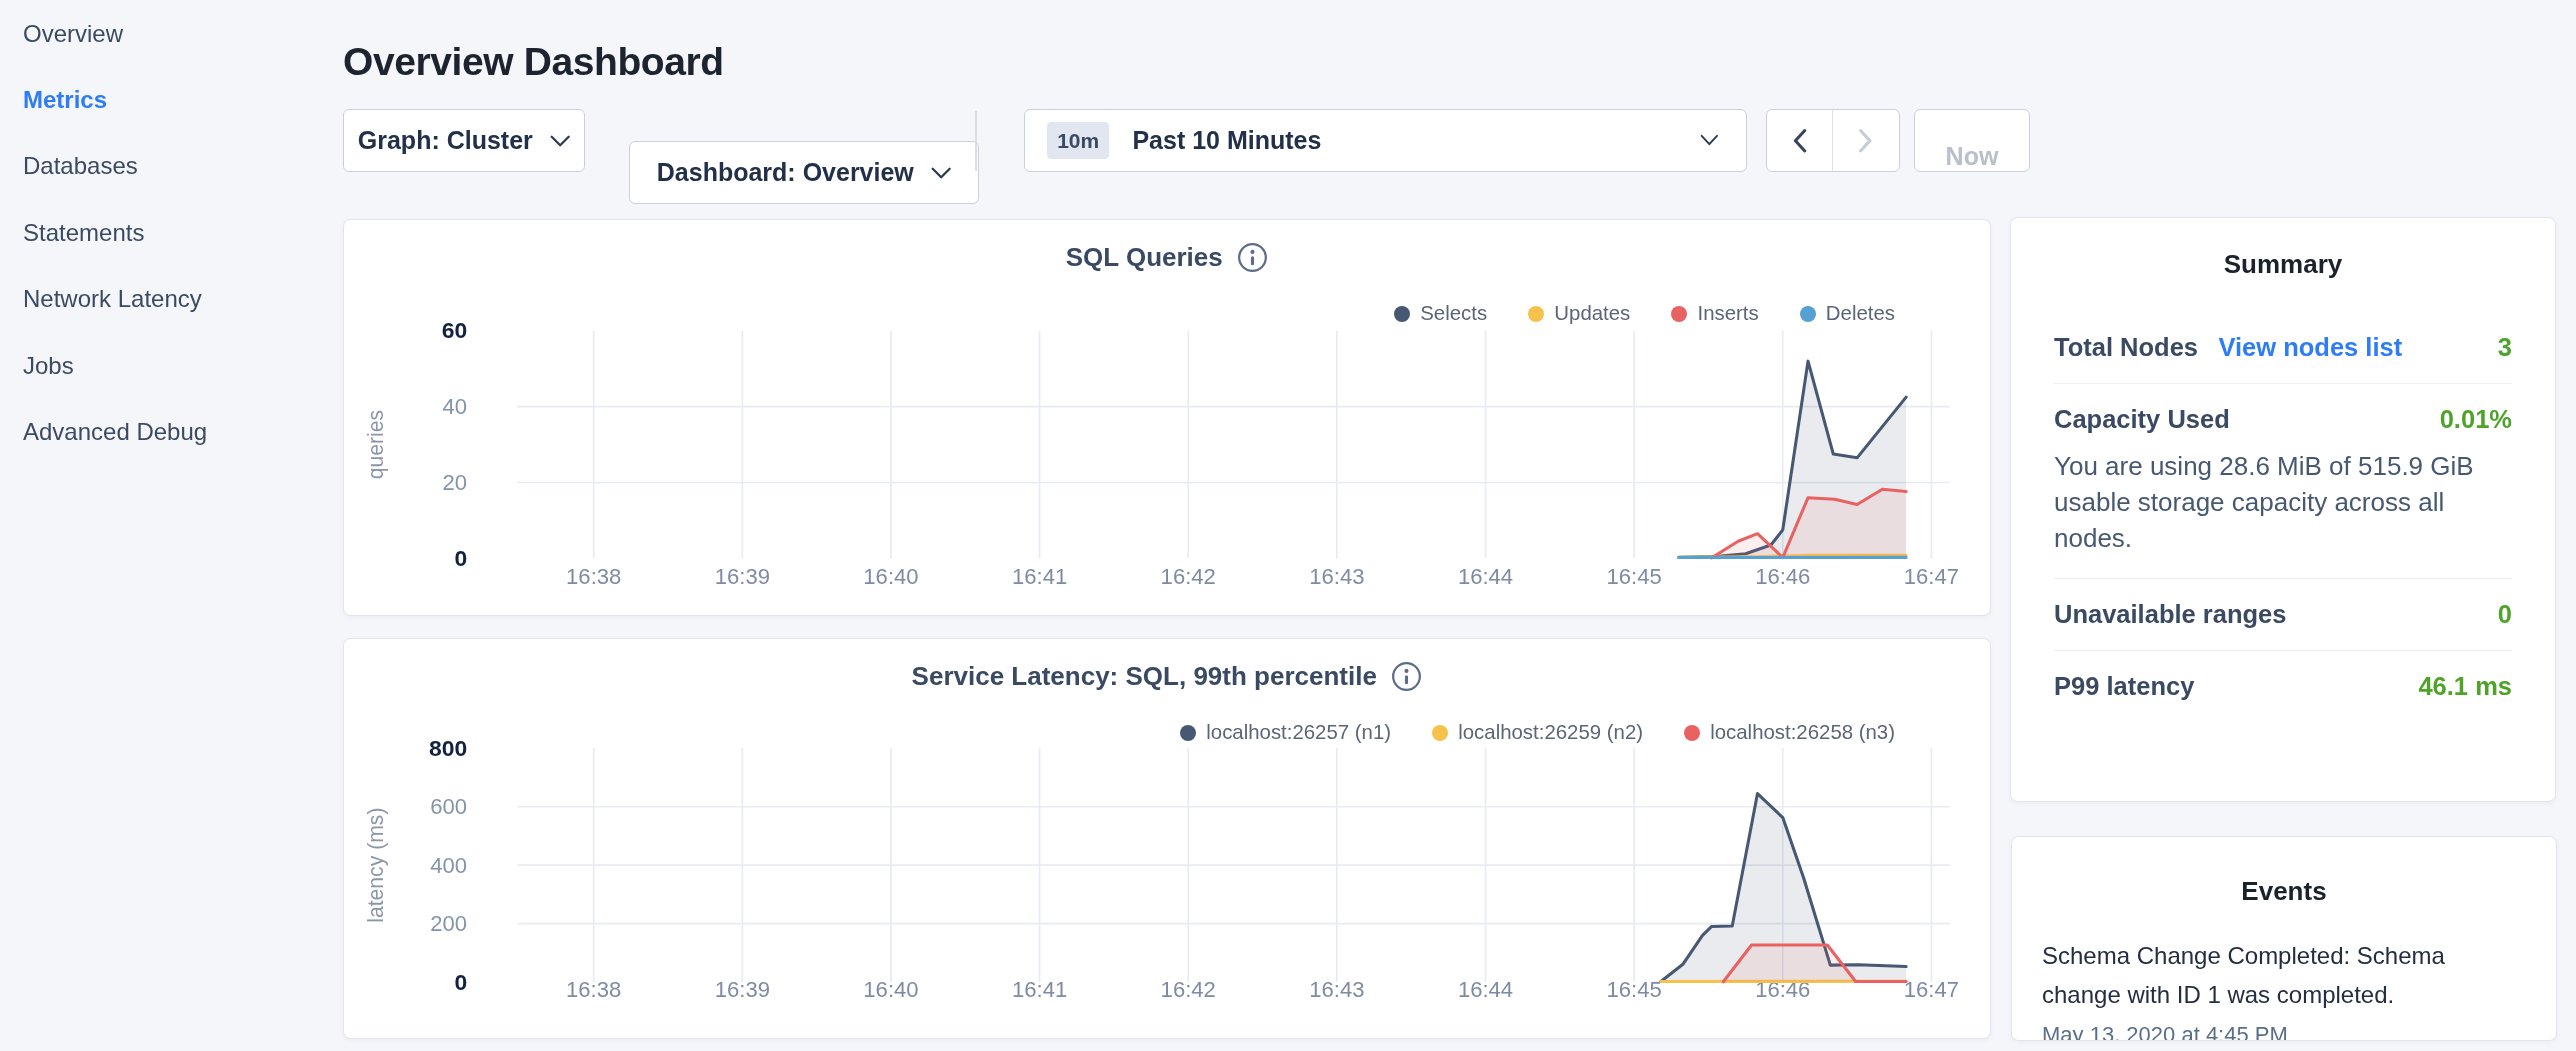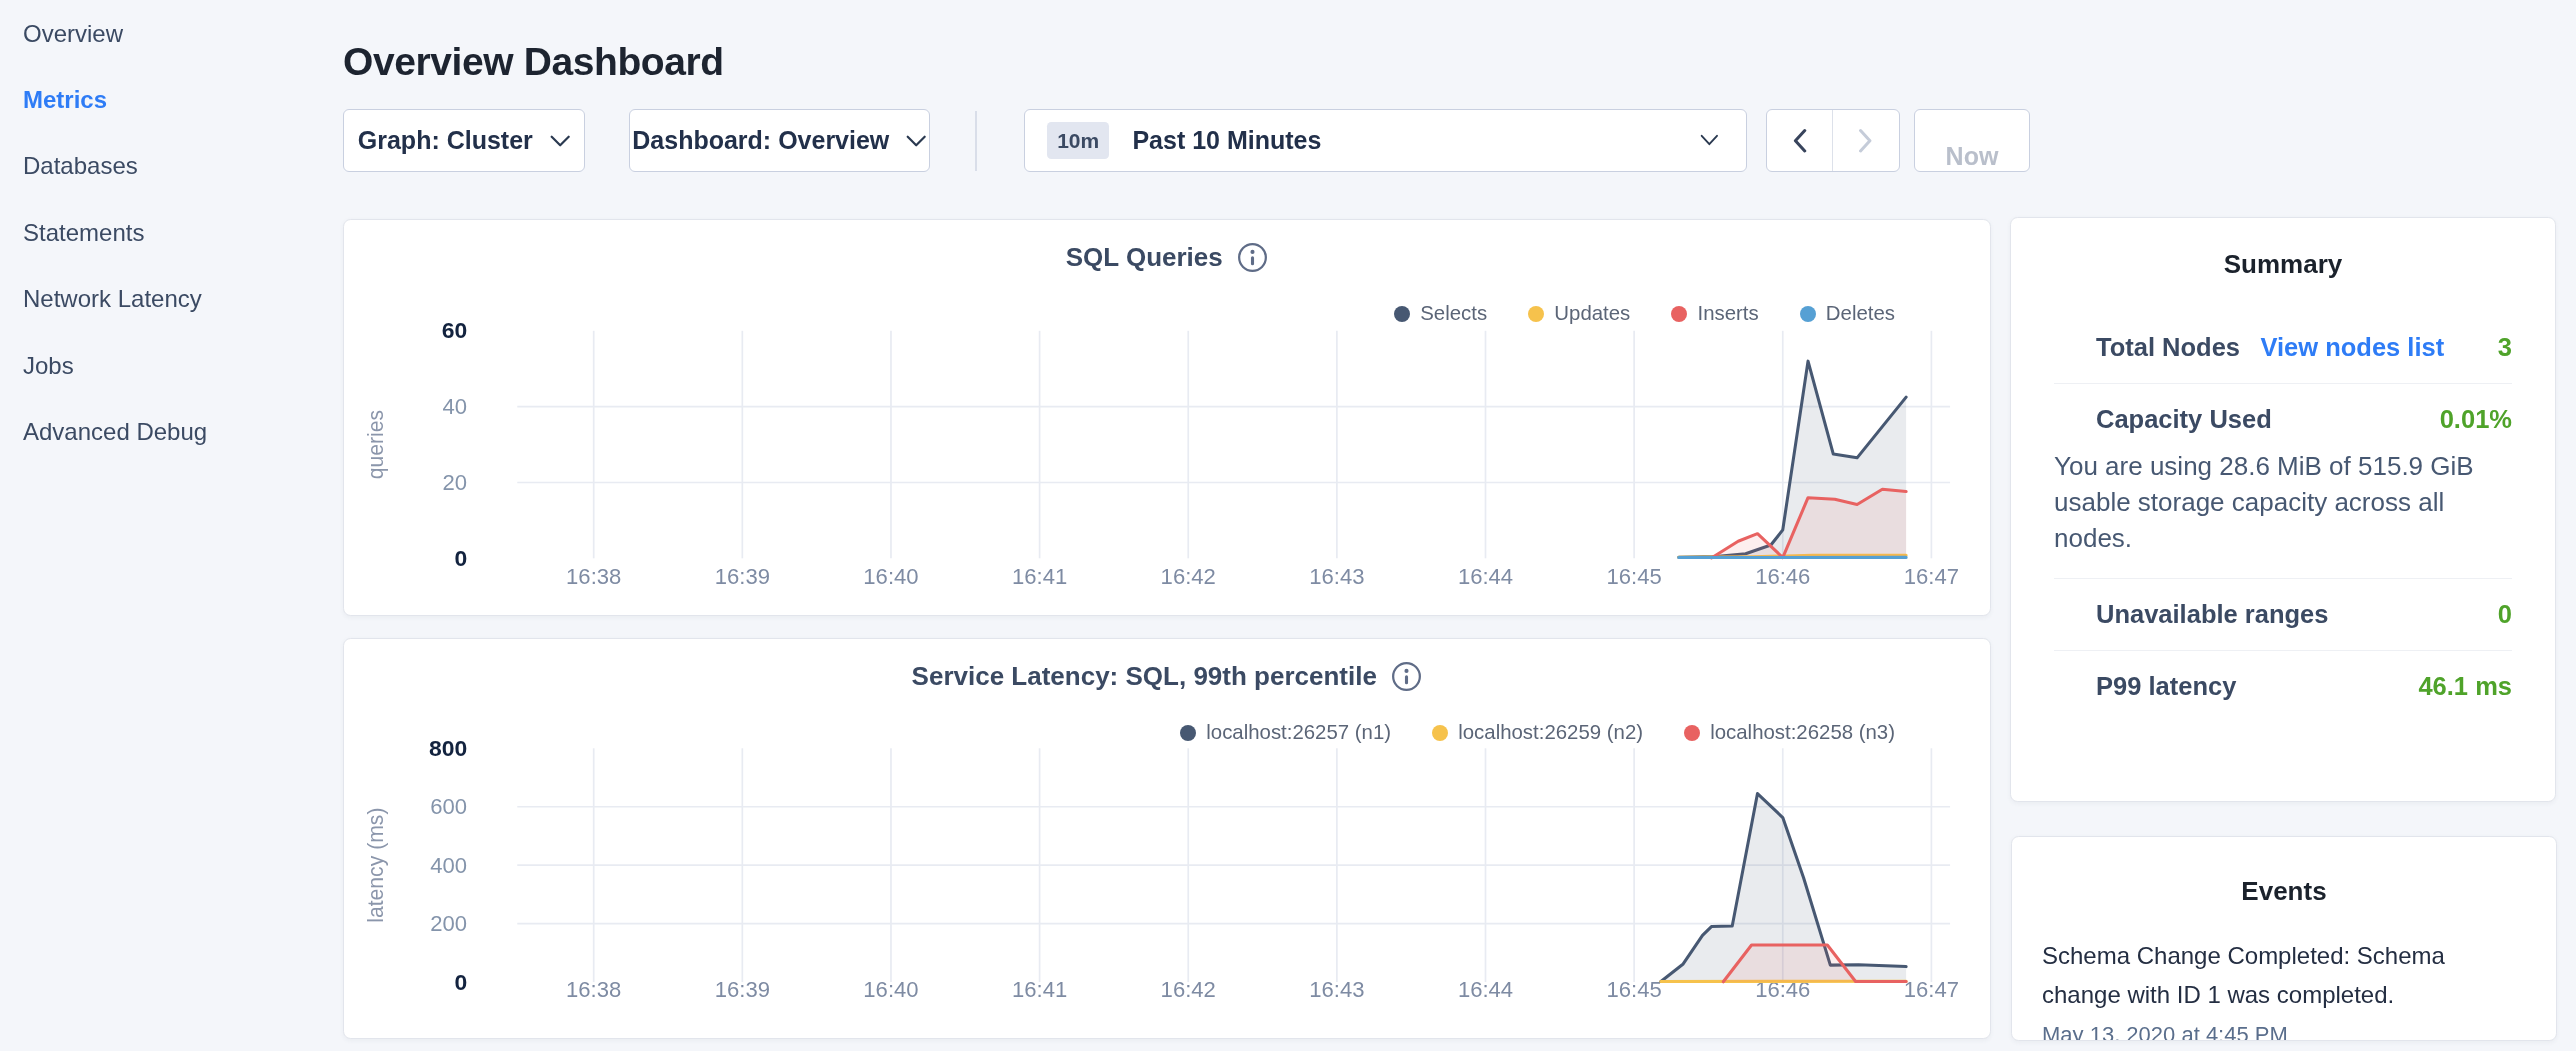--- a/index.html
+++ b/index.html
@@ -28,21 +28,21 @@
 
   
   .ctl {
     position: absolute; top: 109px; height: 63px;
     background: #fff; border: 1.7px solid #c9d0e0; border-radius: 6px;
     display: flex; align-items: center; justify-content: center; cursor: pointer;
   }
   .dd-label { font-size: 25px; font-weight: 700; color: #22304a; }
   .chev { margin-left: 17px; display: inline-flex; }
   #dd-graph { left: 343px; width: 242px; }
-  #dd-dashboard { left: 629px; width: 301px; }
+  #dd-dashboard { left: 629px; width: 350px; margin-top: 32px; }
   .vdivider { position: absolute; left: 975px; top: 111px; height: 60px; width: 1.7px; background: #d9dee9; }
   #time-box { left: 1024px; width: 723px; justify-content: flex-start; padding: 0 22px; }
   .time-badge {
     background: #e2e6f0; color: #3b4a63; font-weight: 700; font-size: 21px;
     border-radius: 4.3px; padding: 7.7px 10.2px; line-height: 1;
   }
   .time-label { font-weight: 700; font-size: 25px; color: #22304a; margin-left: 23px; }
   .time-chev { position: absolute; right: 27px; top: 24px; }
   #pager { left: 1766px; width: 134px; padding: 0; }
   .pager-cell { width: 50%; height: 100%; display: flex; align-items: center; justify-content: center; }
@@ -72,21 +72,21 @@
   .legend-item { display: flex; gap: 10.2px; align-items: center; cursor: pointer; }
   .legend-dot { width: 16px; height: 16px; border-radius: 50%; flex: 0 0 auto; }
   svg.plot { position: absolute; left: 0; top: 0; width: 100%; height: 100%; z-index: 1; }
 
   
   #summary-card { left: 2010px; top: 217px; width: 546px; height: 585px; padding: 31px 43px; overflow: hidden; }
   .panel-title { text-align: center; font-size: 26px; font-weight: 700; color: #1b222c; }
   #summary-card .panel-title { margin-bottom: 32px; }
   .s-row { padding: 21px 0; border-bottom: 1.7px solid #eef0f4; }
   .s-row:last-child { border-bottom: none; }
-  .s-head { display: flex; align-items: flex-start; margin-left: 42px; }
+  .s-head { display: flex; align-items: flex-start; }
   .s-label { font-size: 25.5px; font-weight: 700; color: #3b4a63; }
   .s-link { font-size: 25.5px; font-weight: 700; color: #2e7cf6; margin-left: 20.4px; cursor: pointer; }
   .s-value { margin-left: auto; font-size: 25.5px; font-weight: 700; color: #4fa32a; white-space: nowrap; }
   .s-desc { margin-top: 13.6px; font-size: 26px; color: #475872; line-height: 1.40; }
 
   
   #events-card { left: 1980px; top: 836px; width: 546px; height: 205px; padding: 39px 30px 0; overflow: hidden; margin-left: 31px; }
   #events-card .panel-title { margin-bottom: 29px; }
   .event-msg { font-size: 24px; color: #242e42; line-height: 1.64; }
   .event-time { margin-top: 7.7px; font-size: 22px; color: #5a6e8c; }

